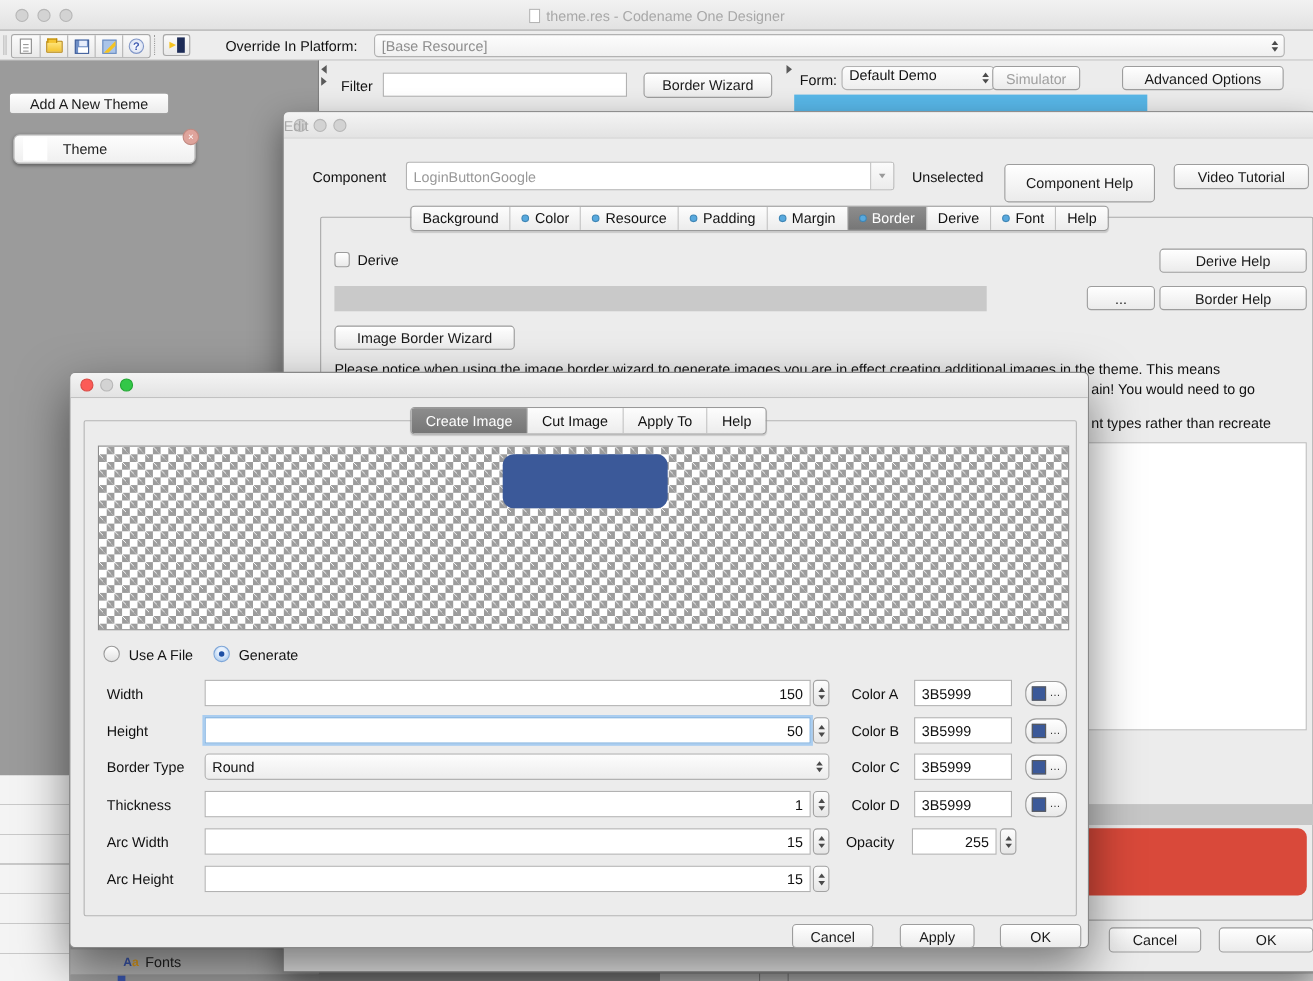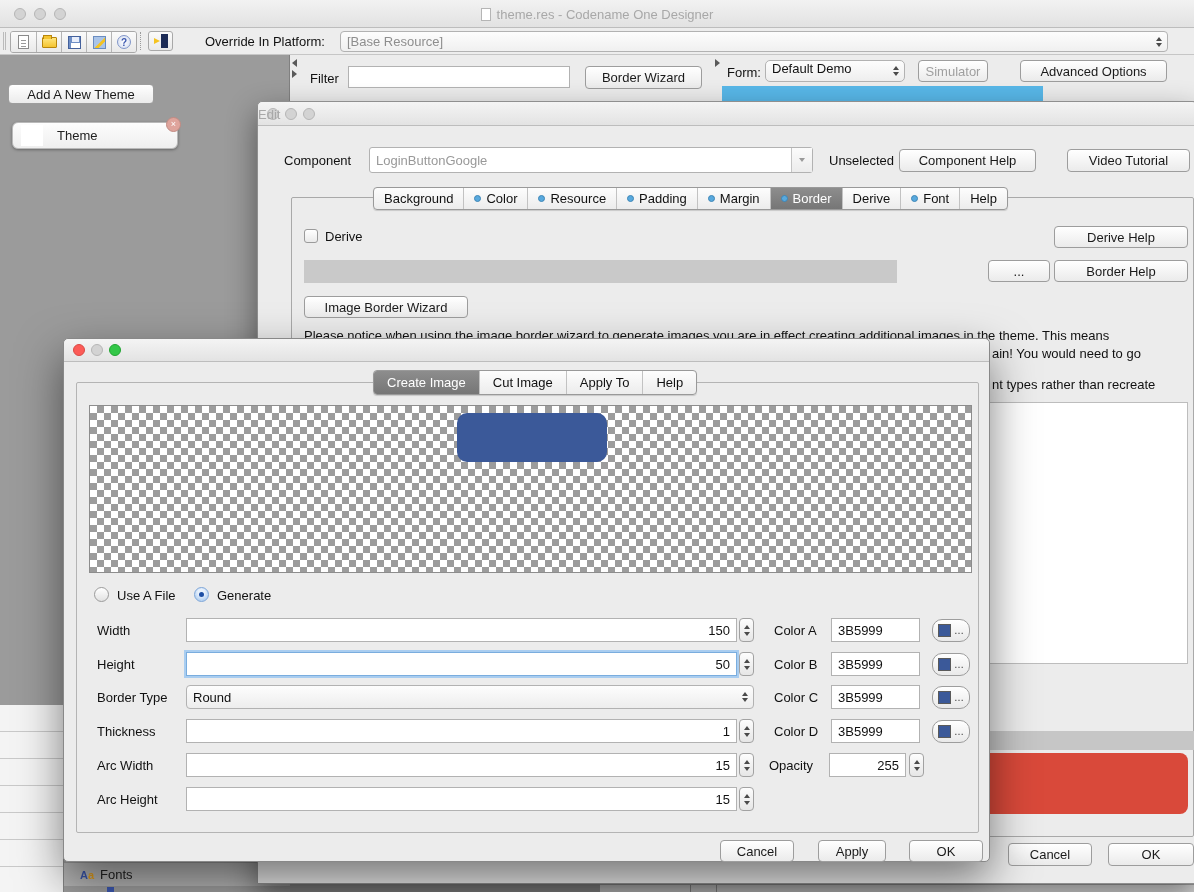--- a/index.html
+++ b/index.html
@@ -88,21 +88,21 @@
   #theme-item { position:absolute; left:12px; top:67px; width:166px; height:27px; background:linear-gradient(#fdfdfd,#efefef);
                 border:1px solid #b9b9b9; border-radius:6px; box-shadow:0 1px 3px rgba(0,0,0,.35);
                 display:flex; align-items:center; font-size:13px; color:#222; }
   #theme-item .thumb { width:22px; height:21px; background:#fff; margin-left:8px; }
   #theme-item .tname { margin-left:14px; }
   #theme-close { position:absolute; right:-4px; top:-6px; width:15px; height:15px; border-radius:50%;
                  background:#dfa49c; border:1px solid #c08a82; color:#fff; font-size:9px; line-height:13px; text-align:center; }
   #left-table { position:absolute; left:0; top:650px; width:64px; height:187px; background:#f4f4f4; border-right:1px solid #868686;
                 background-image:repeating-linear-gradient(#f4f4f4 0 26px, #c9c9c9 26px 27px); }
   #fonts-header { position:absolute; left:64px; top:807px; width:226px; height:24px; background:#b7b7b7; border-top:1px solid #989898;
-                  display:flex; align-items:center; gap:6px; padding-left:16px; font-size:13px; color:#222; }
+                  display:flex; align-items:center; gap:6px; padding-left:48px; font-size:13px; color:#222; }
   .icon-fonts { font-size:11px; font-weight:bold; }
   .icon-fonts::before { content:"A"; color:#3c58b0; }
   .icon-fonts::after { content:"a"; color:#e8a11a; }
   #fonts-sub { position:absolute; left:64px; top:831px; width:226px; height:6px; background:#9e9e9e; }
   .icon-t { position:absolute; left:107px; top:832px; width:7px; height:5px; background:#3c58b0; }
 
   #topbar { position:absolute; left:290px; top:55px; width:904px; height:46px; background:#ececec; }
   .split-arrows { position:absolute; display:flex; flex-direction:column; gap:3px; }
   .tri-l { width:0; height:0; border-top:4px solid transparent; border-bottom:4px solid transparent; border-right:5px solid #5a5a5a; }
   .tri-r { width:0; height:0; border-top:4px solid transparent; border-bottom:4px solid transparent; border-left:5px solid #5a5a5a; }
@@ -209,21 +209,21 @@
         <i class="tri-r"></i>
       </span>
     <span class="lbl" style="left:437px;top:10px">Form:</span>
     <div class="field" style="left:475px;top:5px;width:140px;height:22px;border-radius:5px;background:linear-gradient(#fdfdfd,#eee);display:flex;">
       <span>Default Demo</span>
       <span class="dd-arrows">
           <i class="tri-up"></i>
           <i class="tri-dn"></i>
         </span>
     </div>
-    <div class="btn disabled" style="left:628px;top:5px;width:70px;height:22px">
+    <div class="btn disabled" style="left:612px;top:5px;width:80px;height:22px">
       <span>Simulator</span>
     </div>
     <div class="btn" style="left:730px;top:5px;width:147px;height:22px">
       <span>Advanced Options</span>
     </div>
   </div>
   <div id="blue-bar" style="background-color: rgb(88, 183, 232);"></div>
   <div id="bottom-strip">
       <i style="left:90px"></i>
       <i style="left:116px"></i>
@@ -238,21 +238,21 @@
     </div>
 
     <span class="lbl" style="left:26px;top:51px">Component</span>
     <div class="field" style="left:111px;top:45px;width:444px;height:26px;border-radius:3px;color:#999;display:flex;align-items:center;padding-right:20px">
       <span>LoginButtonGoogle</span>
       <span style="position:absolute;right:0;top:0;width:21px;height:24px;border-left:1px solid #c4c4c4;background:linear-gradient(#fbfbfb,#ececec);display:flex;align-items:center;justify-content:center">
         <i class="tri-dn" style="border-top-color:#9a9a9a"></i>
       </span>
     </div>
     <span class="lbl" style="left:571px;top:51px">Unselected</span>
-    <div class="btn" style="left:641px;top:47px;width:137px;height:23px">
+    <div class="btn" style="left:655px;top:47px;width:137px;height:35px">
       <span>Component Help</span>
     </div>
     <div class="btn" style="left:809px;top:47px;width:123px;height:23px">
       <span>Video Tutorial</span>
     </div>
 
     <div class="tabbar" style="left:115px;top:85px;z-index:3">
       <div class="tab">
           <span>Background</span>
         </div>

